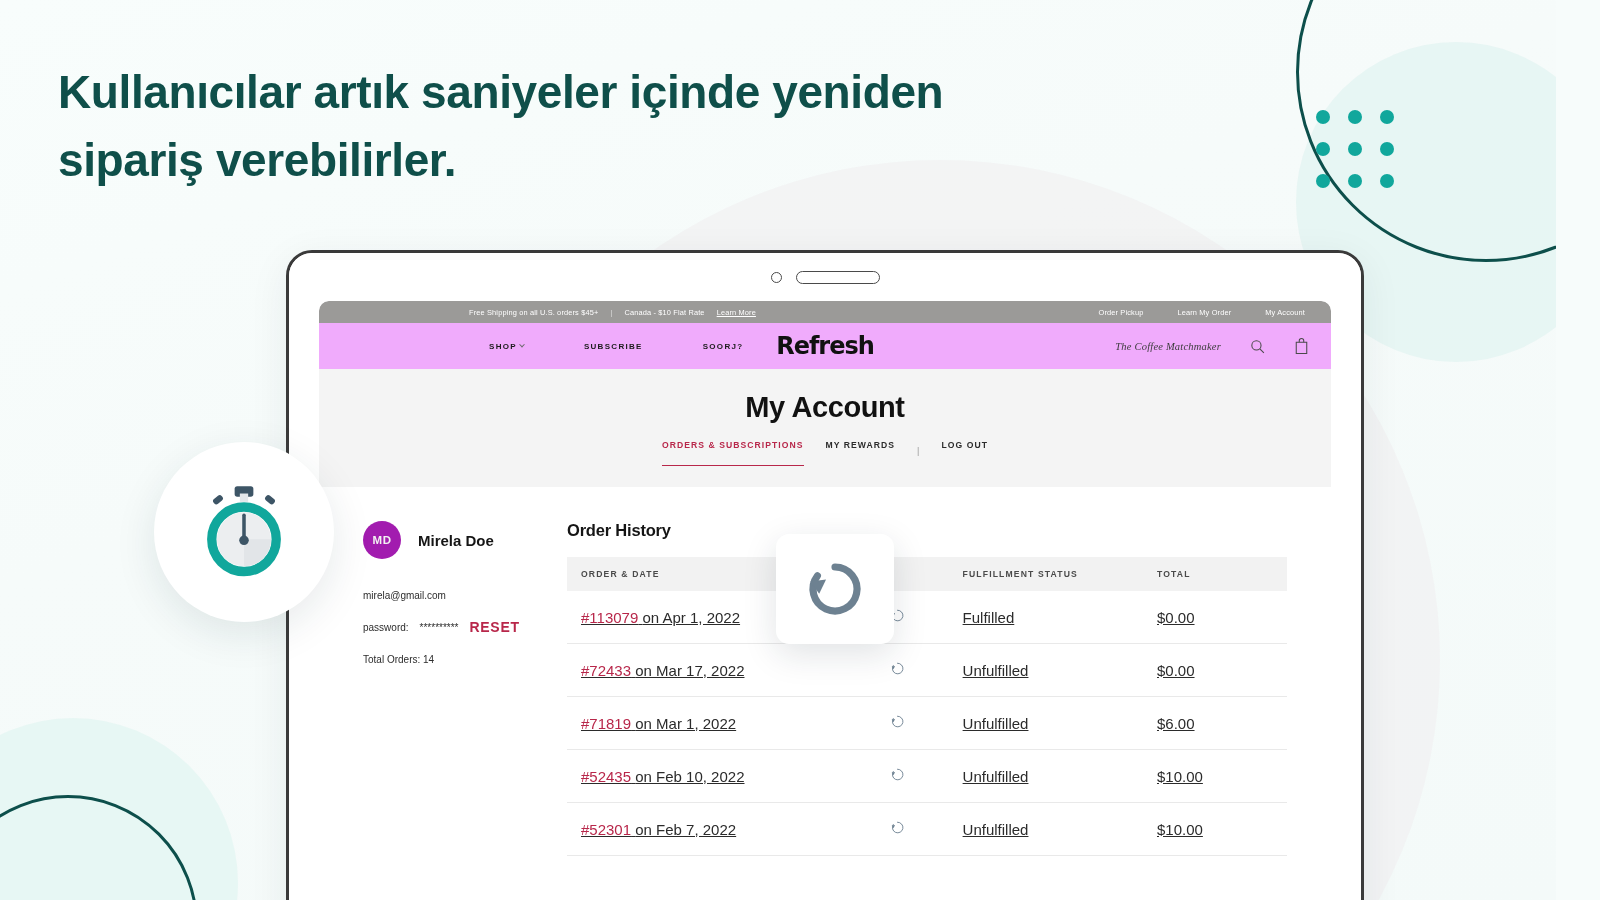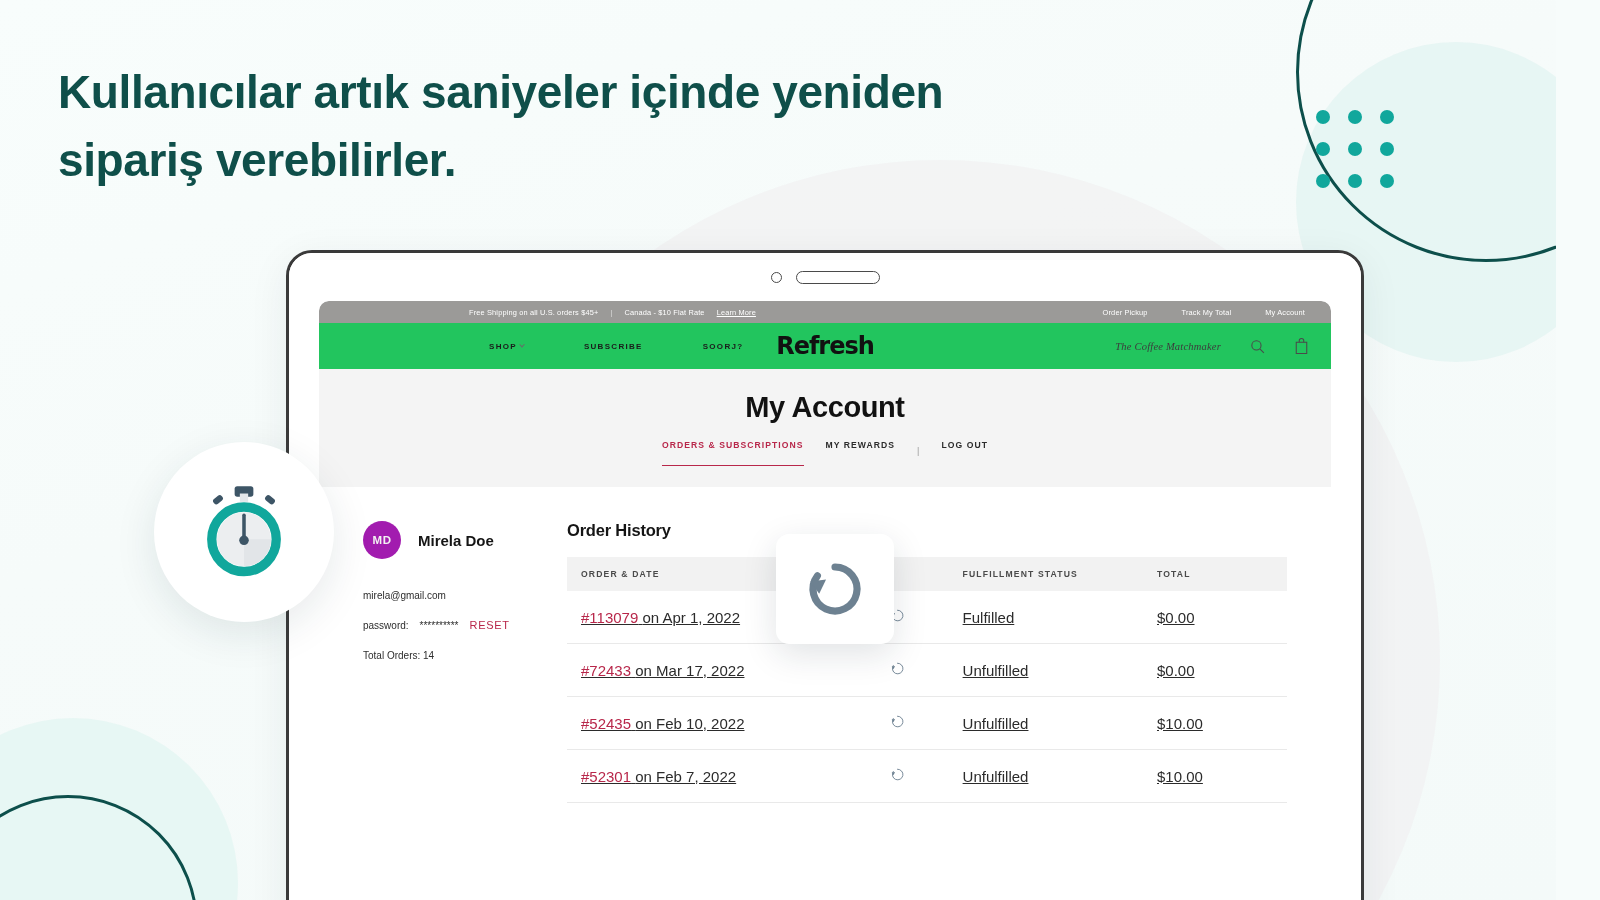--- a/index.html
+++ b/index.html
@@ -129,21 +129,21 @@
   }
   #announce-left .sep { opacity: .65; }
   #announce-learn { text-decoration: underline; }
   #announce-right {
     position: absolute; right: 26px;
     display: flex; align-items: center; gap: 34px;
   }
 
   #nav-bar {
     height: 46px;
-    background: #22c55e;
+    background: #f0abfc;
     display: flex; align-items: center;
     position: relative;
     padding: 0 22px;
   }
   #nav-left {
     position: absolute; left: 170px;
     display: flex; align-items: center; gap: 60px;
   }
   .nav-link {
     font-size: 8px; font-weight: 700;
@@ -222,21 +222,21 @@
     display: flex; align-items: center; justify-content: center;
     font-size: 11.5px; font-weight: 600; letter-spacing: .6px;
   }
   #profile-name { font-size: 15px; font-weight: 700; color: #151515; }
   #profile-email { margin-top: 31px; font-size: 10px; color: #2d2d2d; }
   #profile-pass-row {
     margin-top: 18px; display: flex; align-items: center; gap: 11px;
     font-size: 10px; color: #2d2d2d;
   }
   #profile-reset {
-    font-size: 11px; font-weight: 400; letter-spacing: .7px;
+    font-size: 14px; font-weight: 700; letter-spacing: .7px;
     color: #b8274a;
     text-align: right;
   }
   #profile-total { margin-top: 19px; font-size: 10px; color: #2d2d2d; }
 
   #orders-col { flex: 1; padding-right: 44px; }
   #orders-title {
     font-size: 16.5px; font-weight: 700; color: #151515;
     margin-bottom: 17px; letter-spacing: -.2px;
   }
@@ -320,21 +320,21 @@
 
       <div id="announce-bar">
         <div id="announce-left">
           <span>Free Shipping on all U.S. orders $45+</span>
           <span class="sep">|</span>
           <span>Canada - $10 Flat Rate</span>
           <span id="announce-learn">Learn More</span>
         </div>
         <div id="announce-right">
           <span>Order Pickup</span>
-          <span>Track My Total</span>
+          <span>Learn My Order</span>
           <span>My Account</span>
         </div>
       </div>
 
       <div id="nav-bar">
         <div id="nav-left">
           <span class="nav-link">
             <span>SHOP</span>
             <span class="chev"></span>
           </span>
@@ -411,20 +411,29 @@
                 <tr>
                   <td class="col-order"><span class="order-id">#72433</span> <span>on Mar 17, 2022</span></td>
                   <td class="col-reorder reorder-cell"><svg width="17" height="17" viewBox="0 0 48 48">
                       <path d="M24 9 A15 15 0 1 1 12 15.5" fill="none" stroke="#6d8191" stroke-width="2.6" stroke-linecap="round"></path>
                       <path d="M7.5 18.5 L17 17.2 L13 26 Z" fill="#6d8191"></path>
                     </svg></td>
                   <td class="col-status">Unfulfilled</td>
                   <td class="col-total">$0.00</td>
                 </tr>
                 <tr>
+                  <td class="col-order"><span class="order-id">#71819</span> <span>on Mar 1, 2022</span></td>
+                  <td class="col-reorder reorder-cell"><svg width="17" height="17" viewBox="0 0 48 48">
+                      <path d="M24 9 A15 15 0 1 1 12 15.5" fill="none" stroke="#6d8191" stroke-width="2.6" stroke-linecap="round"></path>
+                      <path d="M7.5 18.5 L17 17.2 L13 26 Z" fill="#6d8191"></path>
+                    </svg></td>
+                  <td class="col-status">Unfulfilled</td>
+                  <td class="col-total">$6.00</td>
+                </tr>
+                <tr>
                   <td class="col-order"><span class="order-id">#52435</span> <span>on Feb 10, 2022</span></td>
                   <td class="col-reorder reorder-cell"><svg width="17" height="17" viewBox="0 0 48 48">
                       <path d="M24 9 A15 15 0 1 1 12 15.5" fill="none" stroke="#6d8191" stroke-width="2.6" stroke-linecap="round"></path>
                       <path d="M7.5 18.5 L17 17.2 L13 26 Z" fill="#6d8191"></path>
                     </svg></td>
                   <td class="col-status">Unfulfilled</td>
                   <td class="col-total">$10.00</td>
                 </tr>
                 <tr>
                   <td class="col-order"><span class="order-id">#52301</span> <span>on Feb 7, 2022</span></td>

